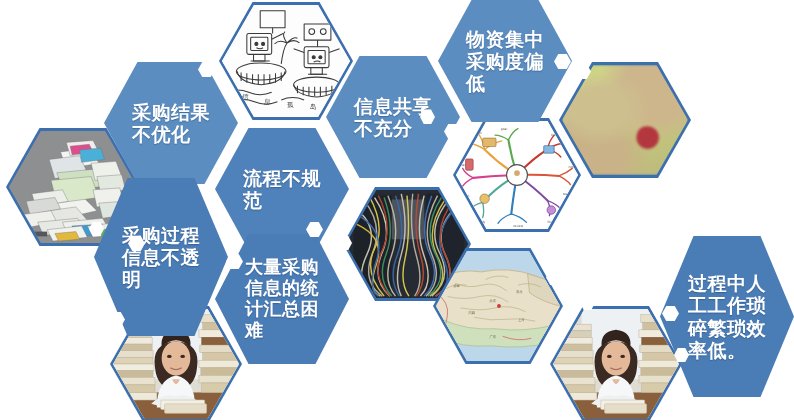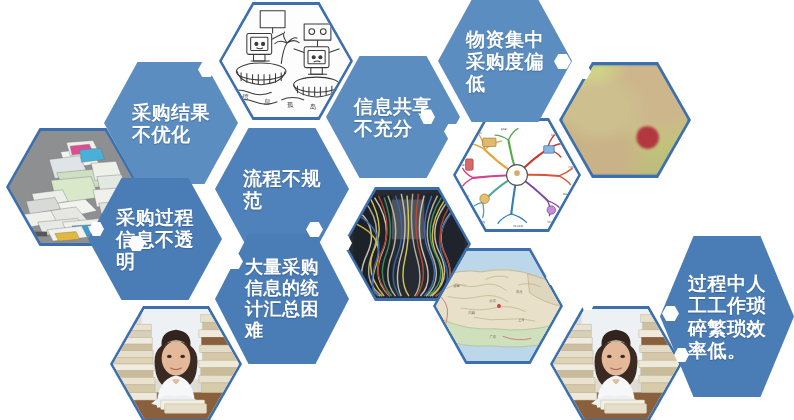--- a/index.html
+++ b/index.html
@@ -431,21 +431,21 @@
     <div class="hex-label" style="font-size:19px;">信息共享
 不充分</div>
   </div>
 
   <div class="hex text" style="left:438px;top:0px;width:134px;height:122px;">
     <div class="hex-label" style="font-size:19px;">物资集中
 采购度偏
 低</div>
   </div>
 
-  <div class="hex text deep" style="left:88px;top:178px;width:134px;height:122px;">
+  <div class="hex text deep" style="left:94px;top:178px;width:134px;height:158px;">
     <div class="hex-label" style="font-size:19px;">采购过程
 信息不透
 明</div>
   </div>
 
   <div class="hex text deep" style="left:215px;top:234px;width:134px;height:130px;">
     <div class="hex-label" style="font-size:18px;">大量采购
 信息的统
 计汇总困
 难</div>

